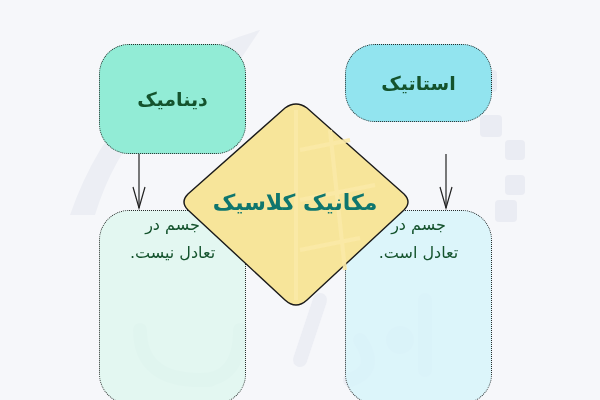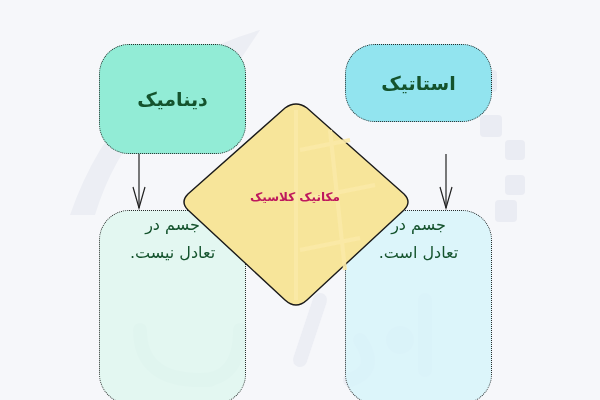--- a/index.html
+++ b/index.html
@@ -24,21 +24,21 @@
   .box.bottom { align-items: flex-start; font-size: 16px; line-height: 28px; text-align: center; }
   .box.bottom .txt { white-space: pre-line; }
   #dynamic { left: 99px; top: 44px; width: 147px; height: 110px; background: #92ecd6; }
   #static { left: 345px; top: 44px; width: 147px; height: 78px; background: #92e4ef; }
   #dynamic-desc { left: 99px; top: 210px; width: 147px; height: 196px; height: 195px; background: rgba(220,247,238,0.75); }
   #static-desc { left: 345px; top: 210px; width: 147px; height: 195px; background: rgba(214,244,250,0.8); }
   #dynamic-desc { height: 194px; }
   #static-desc { height: 194px; }
   .diamond-text {
     position: absolute; left: 195px; top: 190px; width: 200px; height: 30px;
-    direction: rtl; text-align: center; font-size: 12px; font-weight: bold; color: #be185d;
+    direction: rtl; text-align: center; font-size: 22px; font-weight: bold; color: #0f766e;
   }
 </style>
 </head>
 <body>
 
 <div class="canvas">
 
   <svg class="watermark" viewBox="0 0 600 400">
     <path d="M70 215 Q120 70 260 30 L240 60 Q130 100 95 215 Z" fill="#eceef4"></path>
     <g fill="#eaecf3">

